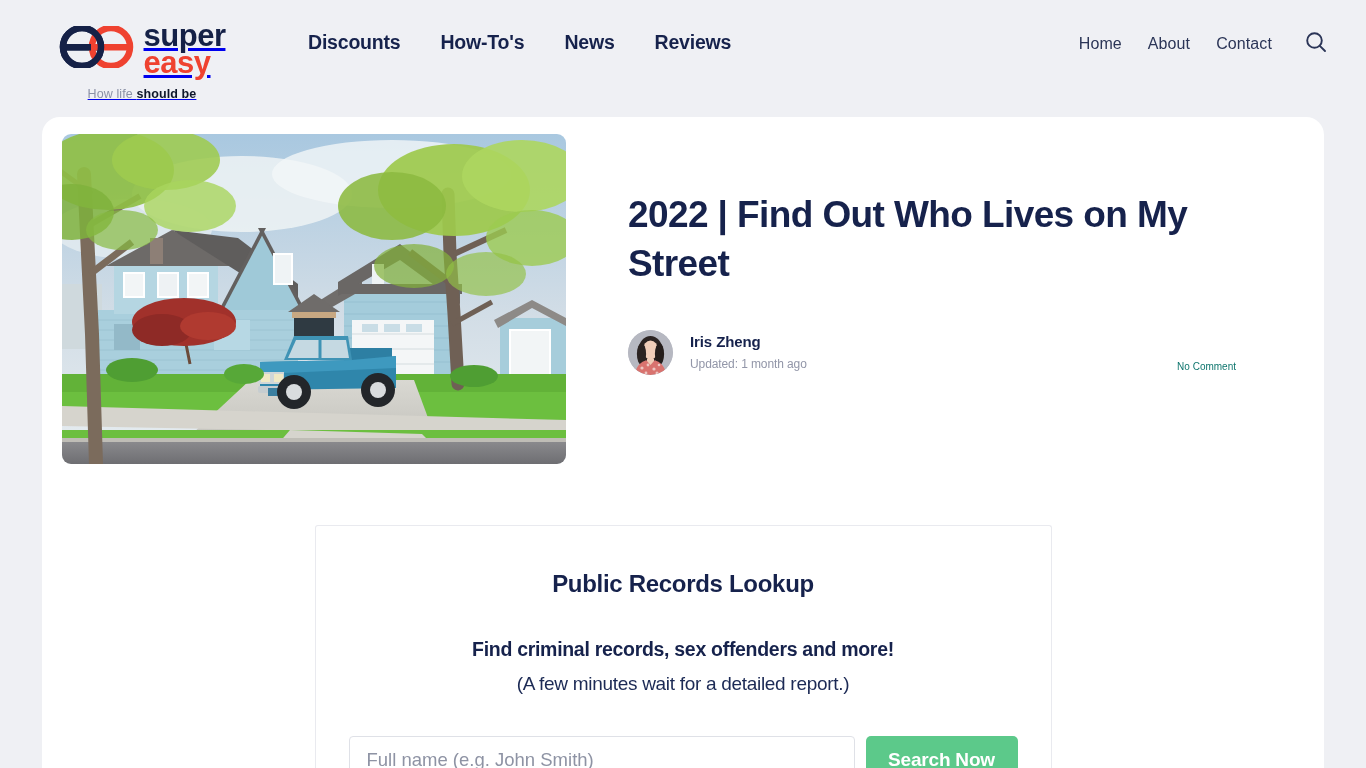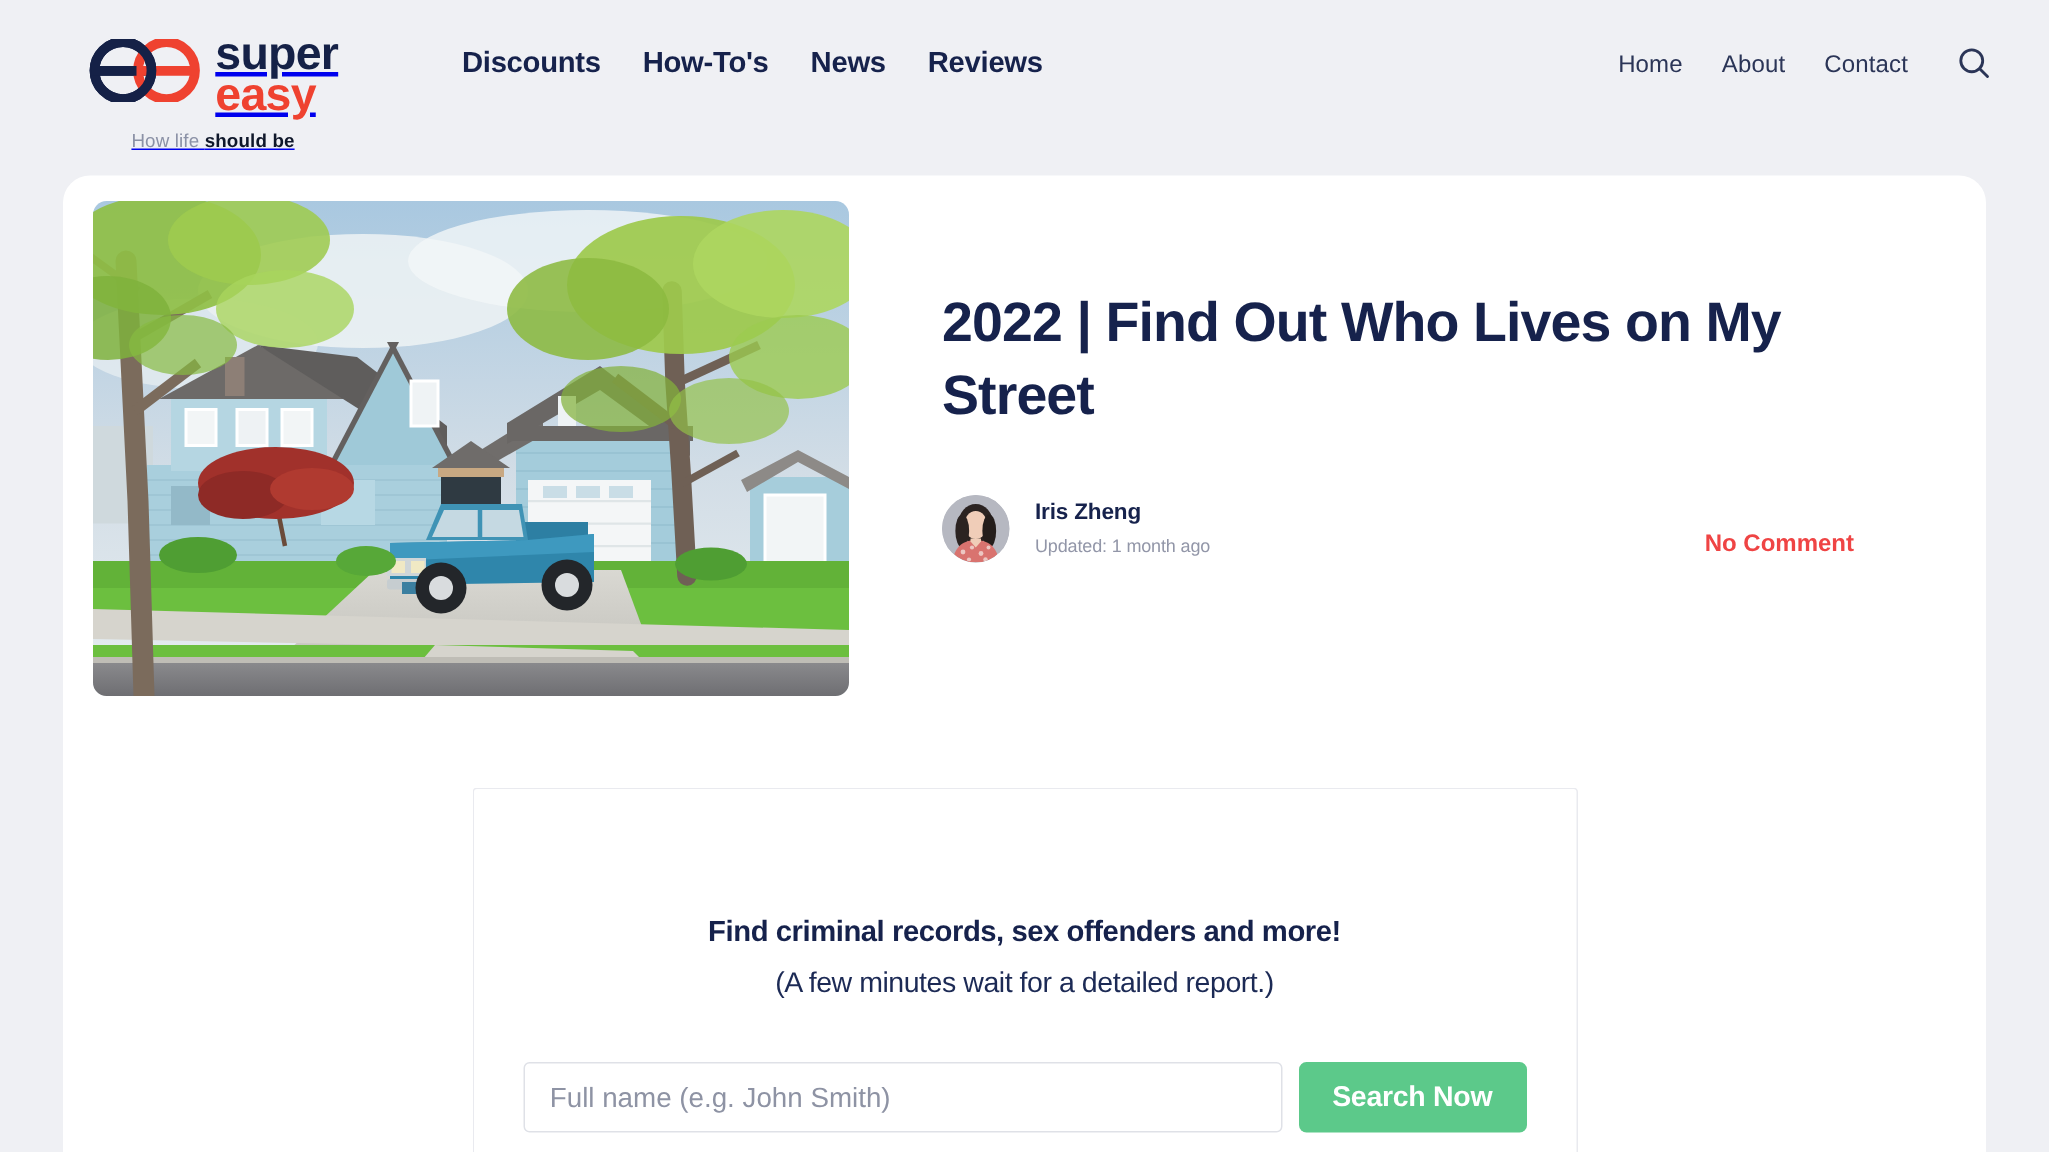--- a/index.html
+++ b/index.html
@@ -69,21 +69,21 @@
     color: #8b91a6;
     letter-spacing: 0.1px;
     white-space: nowrap;
   }
   .tagline .strong { font-weight: 700; color: #0f172a; }
 
   
   .main-nav {
     display: flex;
     align-items: center;
-    gap: 28px;
+    gap: 40px;
     margin-left: 66px;
     height: 117px;
     padding-bottom: 32px;
   }
   .main-nav a {
     font-size: 19.5px;
     font-weight: 700;
     color: #16224c;
     text-decoration: none;
     letter-spacing: -0.2px;
@@ -181,25 +181,24 @@
   }
   .updated {
     margin-top: 7px;
     font-size: 12px;
     color: #9296a8;
     letter-spacing: -0.1px;
   }
   .comment-count {
     margin-left: auto;
     margin-right: 22px;
-    font-size: 16px;
-    color: #ef4444;
+    font-size: 10px;
+    color: #0f766e;
     align-self: flex-end;
     padding-bottom: 3px;
-    font-weight: bold;
   }
 
   
   .lookup-wrap {
     display: flex;
     justify-content: center;
     padding-top: 61px;
   }
   .lookup-card {
     width: 737px;
@@ -525,20 +524,21 @@
           <a class="author-name" href="#" style="display:block;text-decoration:none;color:#16224c;">Iris Zheng</a>
           <span class="updated" style="display:block;">Updated: 1 month ago</span>
         </span>
         <span class="comment-count">No Comment</span>
       </div>
     </div>
   </div>
 
   <div class="lookup-wrap">
     <section class="lookup-card">
+      <h2 class="lookup-title">Public Records Lookup</h2>
       <p class="lookup-sub">Find criminal records, sex offenders and more!</p>
       <p class="lookup-note">(A few minutes wait for a detailed report.)</p>
 
       <form class="lookup-form">
         <input class="name-input" type="text" placeholder="Full name (e.g. John Smith)" style="">
         <button class="search-now" type="submit">Search Now</button>
       </form>
     </section>
   </div>
 

